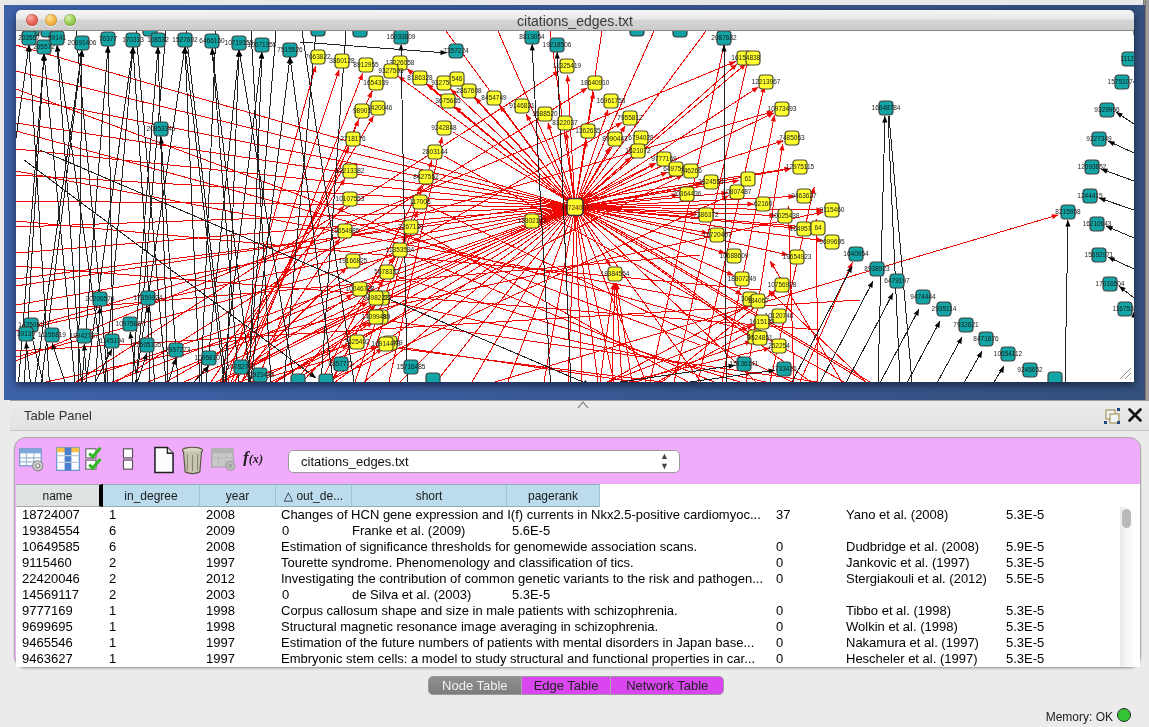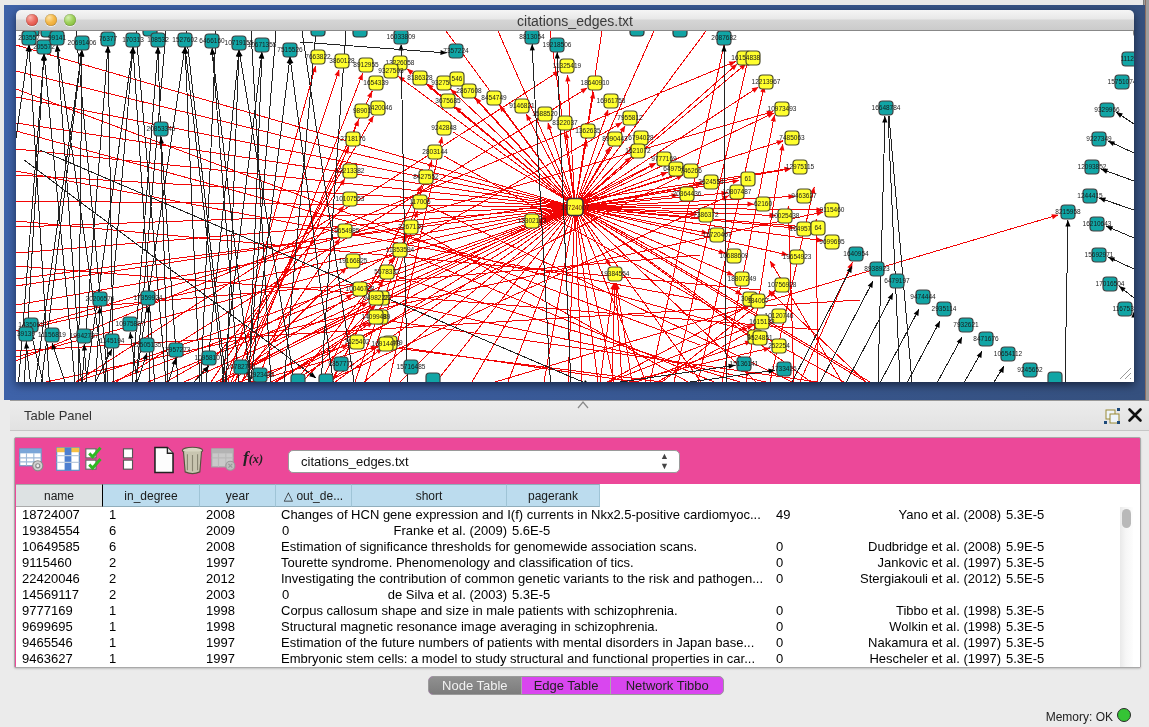--- a/index.html
+++ b/index.html
@@ -12,35 +12,35 @@
 
 #netwin{position:absolute;left:16px;top:10px;width:1118px;height:372px;border-radius:5px 5px 0 0;box-shadow:0 3px 9px rgba(0,0,10,.55)}
 #titlebar{position:absolute;left:0;top:0;width:100%;height:21px;border-radius:5px 5px 0 0;background:linear-gradient(#f5f5f5,#e8e8e8 45%,#d5d5d5 50%,#cbcbcb);border-bottom:1px solid #888}
 #titlebar .tl{position:absolute;top:4px;width:12px;height:12px;border-radius:50%;box-shadow:inset 0 0 1px rgba(0,0,0,.55),0 1px 1px rgba(255,255,255,.7)}
 #title{position:absolute;left:0;right:0;top:3px;text-align:center;font-size:14px;color:#3a3a3a}
 #gwrap{position:absolute;left:0;top:21px;width:1118px;height:351px;background:#fff;overflow:hidden}
 
 #tp{position:absolute;left:0;top:400px;width:1149px;height:327px;background:#ebebeb}
 #tphead{position:absolute;left:10px;top:0;width:1145px;height:31px;background:linear-gradient(#ececec,#e2e2e2);border-top:1px solid #9a9a9a;border-bottom:1px solid #c6c6c6}
 #tphead .lbl{position:absolute;left:14px;top:7px;font-size:13px;color:#333}
-#tbox{position:absolute;left:14px;top:37px;width:1127px;height:231px;background:#ec4899;border:1px solid #a9a9a9;border-radius:2px;box-shadow:0 1px 2px rgba(0,0,0,.18)}
+#tbox{position:absolute;left:14px;top:37px;width:1127px;height:231px;background:#f0abfc;border:1px solid #a9a9a9;border-radius:12px;box-shadow:0 1px 2px rgba(0,0,0,.18)}
 #toolbar{position:absolute;left:0;top:0;width:100%;height:45px}
 #tblarea{position:absolute;left:1px;top:46px;width:1124px;height:183px;background:#fff}
 #thead{position:absolute;left:0;top:0;width:1104px;height:23px;display:flex;font-size:12px;color:#1a1a1a}
 #thead .th{background:#bcdcee;border-top:1px solid #91aebc;border-bottom:1px solid #91aebc;border-right:1px solid #9fc4d6;display:flex;align-items:center;justify-content:center;height:23px}
-#thead .th.gray{background:#dde2e3;border-top:1px solid #aaa;border-bottom:1px solid #aaa;border-right:1px solid #000000}
+#thead .th.gray{background:#dde2e3;border-top:1px solid #aaa;border-bottom:1px solid #aaa;border-right:4px solid #000000}
 #trows{position:absolute;left:0;top:23px;width:1104px}
 .tr{display:flex;height:16px;font-size:13px;color:#000;white-space:nowrap}
 .tr>div{overflow:hidden}
 .c0{width:87px;padding-left:6px}
 .c1{width:97px;padding-left:6px}
 .c2{width:76px;padding-left:6px}
 .c3{width:494px;padding-left:5px}
 .c4{width:76px;padding-left:6px}
-.c5{width:155px;text-align:right}
+.c5{width:155px;text-align:left}
 .c6{width:93px;padding-left:5px}
 #vscroll{position:absolute;right:7px;top:23px;width:13px;height:160px;background:linear-gradient(90deg,#e9e9e9,#f6f6f6 45%,#fdfdfd)}
 #vthumb{position:absolute;left:2px;top:2px;width:9px;height:19px;border-radius:5px;background:#b9b9b9}
 
 #tabs{position:absolute;left:428px;top:276px;width:296px;height:19px;display:flex;border:1px solid #9a9a9a;border-radius:5px;background:#d946ef;font-size:13px;overflow:hidden}
 #tabs .tab{display:flex;align-items:center;justify-content:center;color:#222}
 #tabs .sel{background:linear-gradient(#909090,#7c7c7c);color:#f2f2f2}
 #mem{position:absolute;right:36px;top:310px;font-size:12px;color:#222}
 #memdot{position:absolute;right:18px;top:308px;width:14px;height:14px;border-radius:50%;background:#35c435;border:1.5px solid #2a2a2a}
 
@@ -846,21 +846,21 @@
           <div class="th" style="width:76px">△ out_de...</div>
           <div class="th" style="width:155px">short</div>
           <div class="th" style="width:93px">pagerank</div>
         </div>
         <div id="trows">
 <div class="tr">
               <div class="c0">18724007</div>
               <div class="c1">1</div>
               <div class="c2">2008</div>
               <div class="c3">Changes of HCN gene expression and I(f) currents in Nkx2.5-positive cardiomyoc...</div>
-              <div class="c4">49</div>
+              <div class="c4">37</div>
               <div class="c5">Yano et al. (2008)</div>
               <div class="c6">5.3E-5</div>
             </div>
 <div class="tr">
               <div class="c0">19384554</div>
               <div class="c1">6</div>
               <div class="c2">2009</div>
               <div class="c4">0</div>
               <div class="c5">Franke et al. (2009)</div>
               <div class="c6">5.6E-5</div>
@@ -938,18 +938,18 @@
             </div>
         </div>
         <div id="vscroll">
             <div id="vthumb"></div>
           </div>
       </div>
     </div>
     <div id="tabs">
       <div class="tab sel" style="width:92px">Node Table</div>
       <div class="tab" style="width:91px;border-left:1px solid #aaa;border-right:1px solid #aaa">Edge Table</div>
-      <div class="tab" style="width:112px">Network Tibbo</div>
+      <div class="tab" style="width:112px">Network Table</div>
     </div>
     <div id="mem">Memory: OK</div>
     <div id="memdot"></div>
   </div>
 </div>
 
 </body></html>

